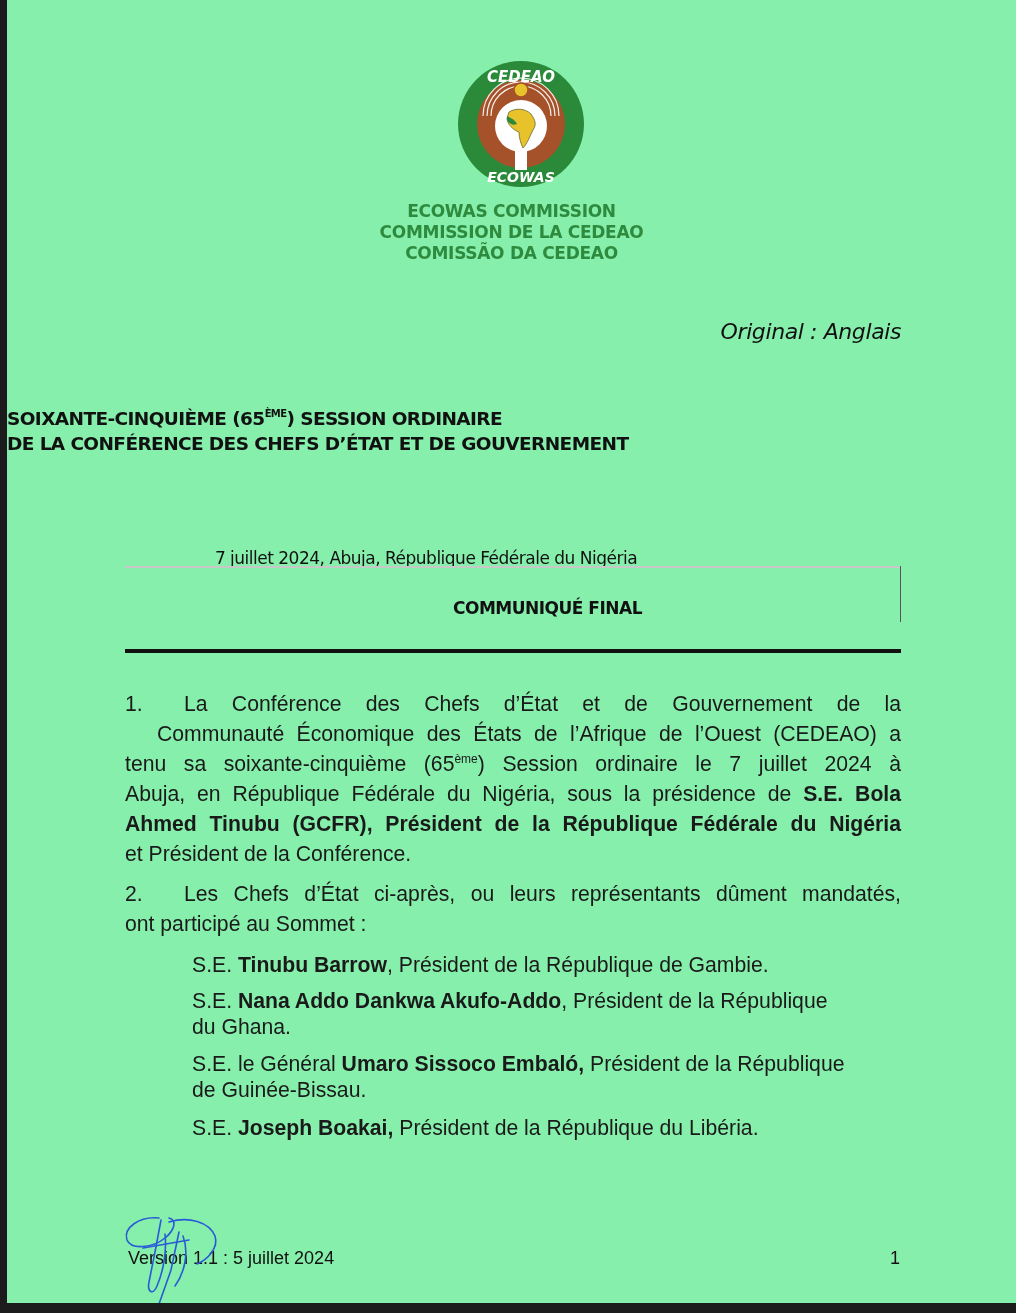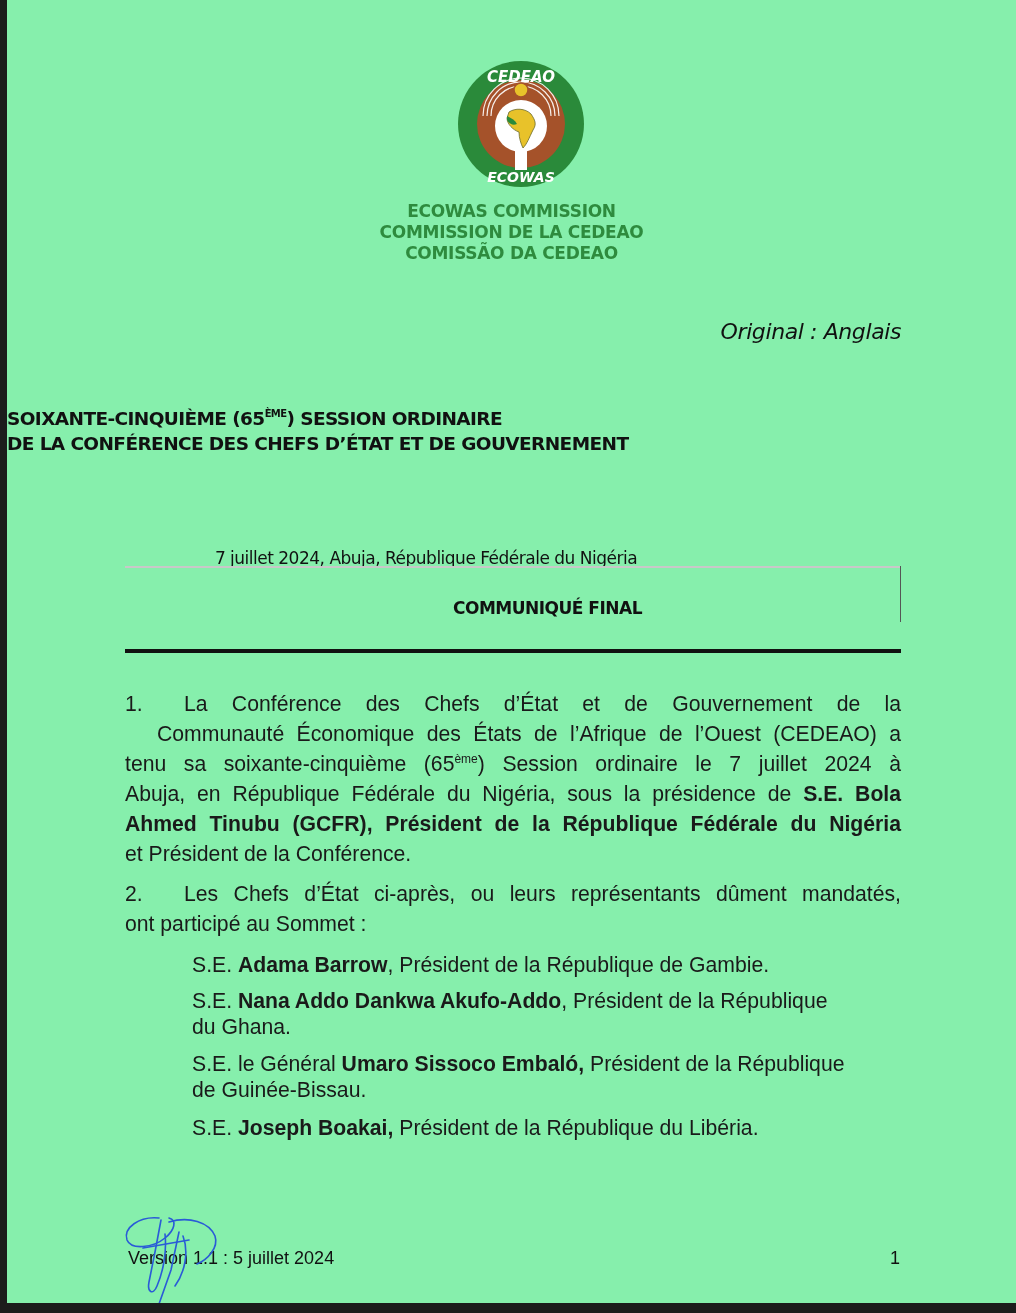--- a/index.html
+++ b/index.html
@@ -71,21 +71,21 @@
     <div style="text-align-last:justify;"><b>Ahmed Tinubu (GCFR), Président de la République Fédérale du Nigéria</b></div>
     <div>et Président de la Conférence.</div>
   </div>
 
   <div class="body" style="top:879px;">
     <div style="text-align-last:justify;"><span class="num">2.</span><span>Les Chefs d’État ci-après, ou leurs représentants dûment mandatés,</span></div>
     <div>ont participé au Sommet :</div>
   </div>
 
   <div class="attendee" style="top:952px;">
-    <span>S.E. </span><b>Adama Barrow</b><span>, Président de la République de Gambie.</span>
+    <span>S.E. </span><b>Tinubu Barrow</b><span>, Président de la République de Gambie.</span>
   </div>
   <div class="attendee" style="top:988px;">
     <span>S.E. </span><b>Nana Addo Dankwa Akufo-Addo</b><span>, Président de la République</span><br>
     <span>du Ghana.</span>
   </div>
   <div class="attendee" style="top:1051px;">
     <span>S.E. le Général </span><b>Umaro Sissoco Embaló,</b><span> Président de la République</span><br>
     <span>de Guinée-Bissau.</span>
   </div>
   <div class="attendee" style="top:1115px;">

